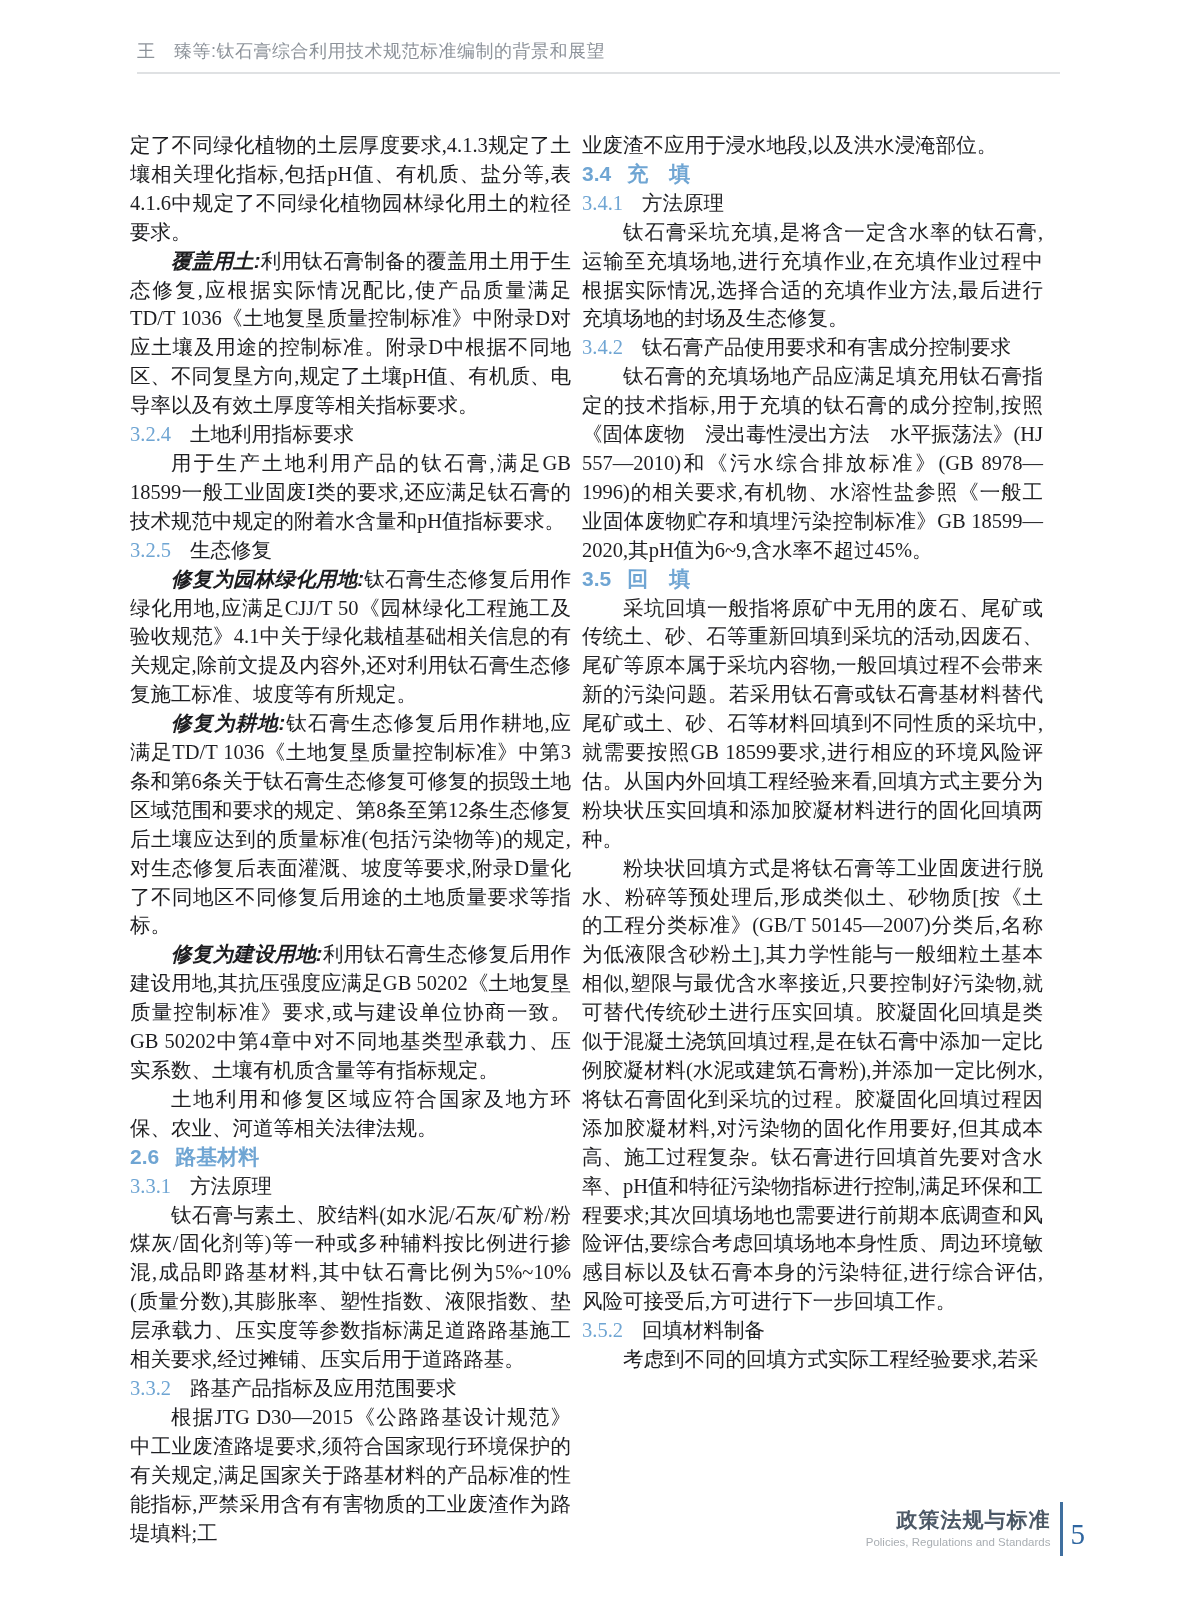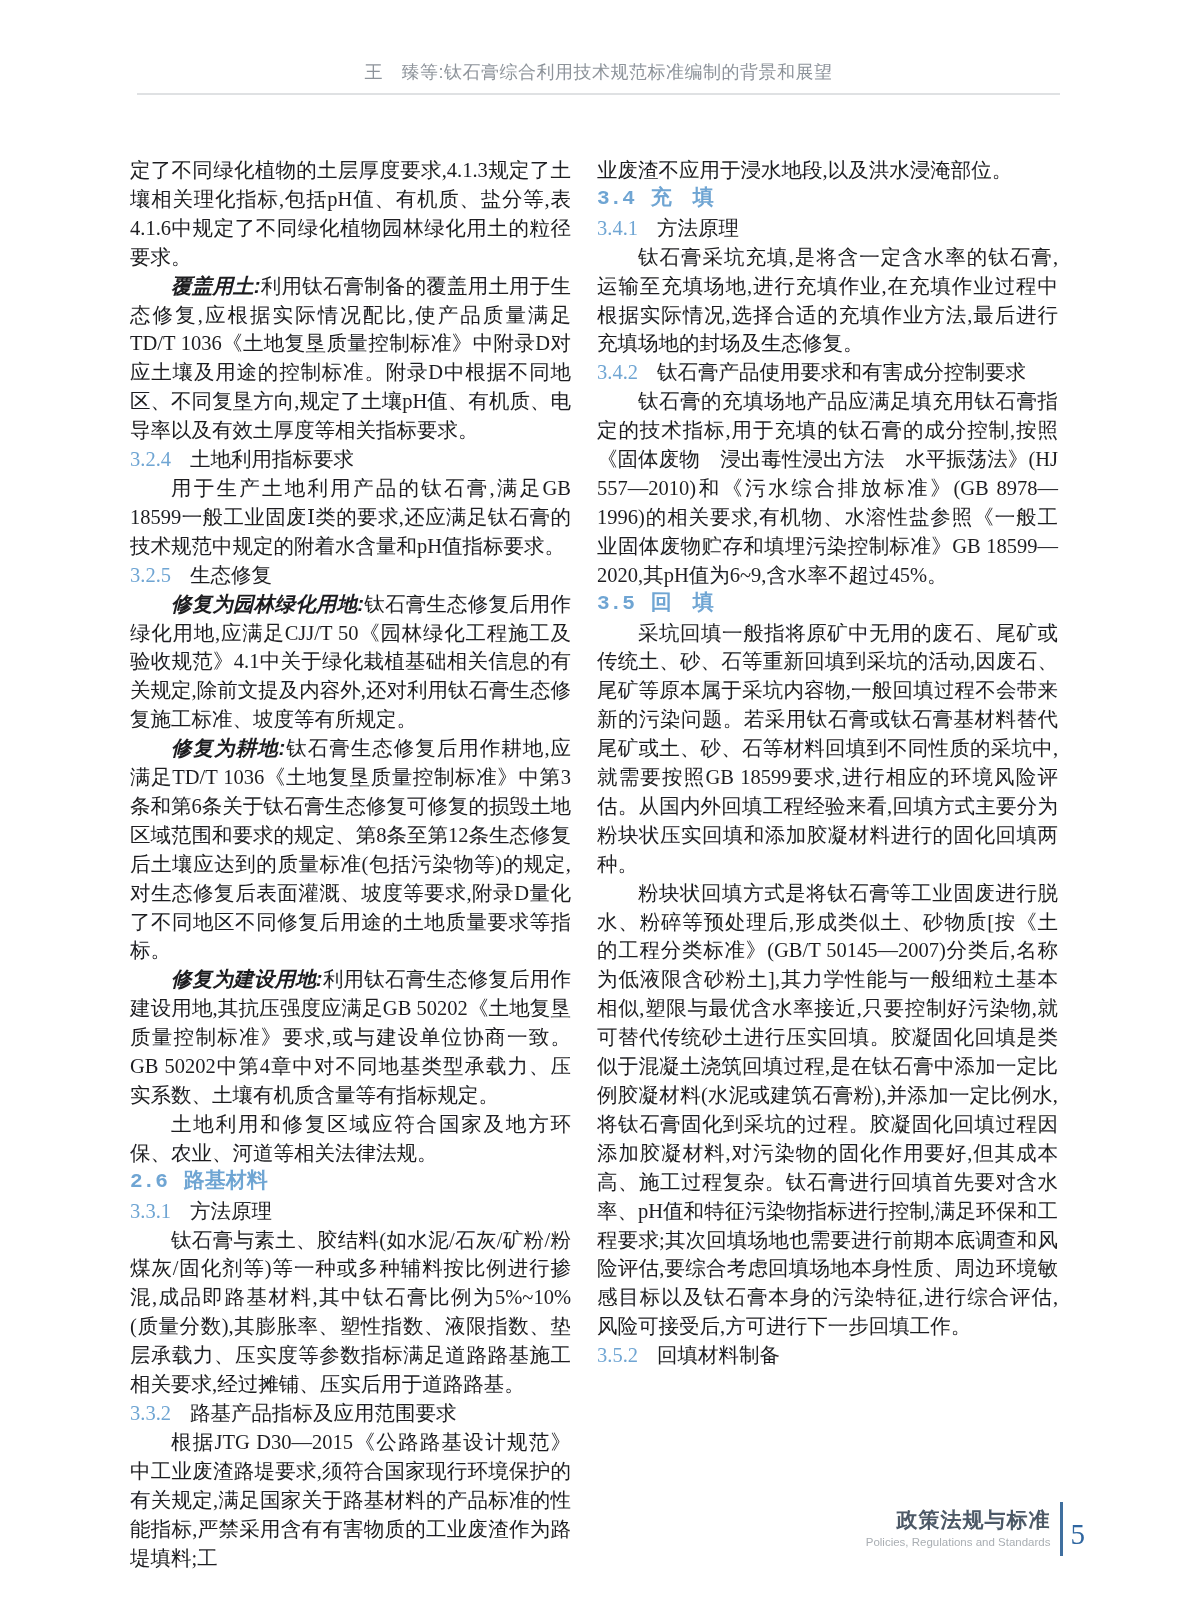--- a/index.html
+++ b/index.html
@@ -19,59 +19,58 @@
     background:#ffffff;
     font-family:"Liberation Serif","DejaVu Serif",serif;
     color:var(--ink);
     overflow:hidden;
   }
   .running-header{
     position:absolute;
     left:137px;
     top:0;
     width:923px;
-    height:95px;
+    height:74px;
     border-bottom:2px solid var(--rule-gray);
     display:flex;
     align-items:flex-end;
-    justify-content:center;
+    justify-content:flex-start;
     padding-bottom:9px;
   }
   .running-title{
     font-family:"Liberation Sans","DejaVu Sans",sans-serif;
     font-size:18px;
     letter-spacing:0.5px;
     color:var(--header-gray);
   }
   .columns{
     position:absolute;
     left:130px;
     top:131px;
     width:928px;
     display:flex;
-    gap:26px;
-    margin-top:25px;
+    gap:11px;
   }
   .col{
     font-size:20.5px;
     line-height:28.9px;
     text-align:justify;
     text-justify:inter-ideograph;
   }
   .col-left{width:441px;}
   .col-right{width:461px;}
   .para{text-indent:2em;}
   .para.no-indent{text-indent:0;}
   .para .lead{
     font-weight:700;
     font-family:"Liberation Sans","DejaVu Sans",sans-serif;
     font-style:italic;
   }
   .h2{
-    font-family:Liberation Mono, monospace;
+    font-family:Liberation Sans, sans-serif;
     font-weight:700;
     color:var(--accent);
     font-size:21px;
     line-height:28.9px;
     text-align:left;
   }
   .h2 .h2-num{margin-right:16px;}
   .h3{
     font-size:20.5px;
     line-height:28.9px;
@@ -151,20 +150,21 @@
       <p class="para no-indent"><span>业废渣不应用于浸水地段,以及洪水浸淹部位。</span></p>
       <div class="h2"><span class="h2-num">3.4</span><span class="h2-title">充　填</span></div>
       <div class="h3"><span class="h3-num">3.4.1</span><span class="h3-title">方法原理</span></div>
       <p class="para"><span>钛石膏采坑充填,是将含一定含水率的钛石膏,运输至充填场地,进行充填作业,在充填作业过程中根据实际情况,选择合适的充填作业方法,最后进行充填场地的封场及生态修复。</span></p>
       <div class="h3"><span class="h3-num">3.4.2</span><span class="h3-title">钛石膏产品使用要求和有害成分控制要求</span></div>
       <p class="para"><span>钛石膏的充填场地产品应满足填充用钛石膏指定的技术指标,用于充填的钛石膏的成分控制,按照《固体废物　浸出毒性浸出方法　水平振荡法》(HJ 557—2010)和《污水综合排放标准》(GB 8978—1996)的相关要求,有机物、水溶性盐参照《一般工业固体废物贮存和填埋污染控制标准》GB 18599—2020,其pH值为6~9,含水率不超过45%。</span></p>
       <div class="h2"><span class="h2-num">3.5</span><span class="h2-title">回　填</span></div>
       <p class="para"><span>采坑回填一般指将原矿中无用的废石、尾矿或传统土、砂、石等重新回填到采坑的活动,因废石、尾矿等原本属于采坑内容物,一般回填过程不会带来新的污染问题。若采用钛石膏或钛石膏基材料替代尾矿或土、砂、石等材料回填到不同性质的采坑中,就需要按照GB 18599要求,进行相应的环境风险评估。从国内外回填工程经验来看,回填方式主要分为粉块状压实回填和添加胶凝材料进行的固化回填两种。</span></p>
       <p class="para"><span>粉块状回填方式是将钛石膏等工业固废进行脱水、粉碎等预处理后,形成类似土、砂物质[按《土的工程分类标准》(GB/T 50145—2007)分类后,名称为低液限含砂粉土],其力学性能与一般细粒土基本相似,塑限与最优含水率接近,只要控制好污染物,就可替代传统砂土进行压实回填。胶凝固化回填是类似于混凝土浇筑回填过程,是在钛石膏中添加一定比例胶凝材料(水泥或建筑石膏粉),并添加一定比例水,将钛石膏固化到采坑的过程。胶凝固化回填过程因添加胶凝材料,对污染物的固化作用要好,但其成本高、施工过程复杂。钛石膏进行回填首先要对含水率、pH值和特征污染物指标进行控制,满足环保和工程要求;其次回填场地也需要进行前期本底调查和风险评估,要综合考虑回填场地本身性质、周边环境敏感目标以及钛石膏本身的污染特征,进行综合评估,风险可接受后,方可进行下一步回填工作。</span></p>
       <div class="h3"><span class="h3-num">3.5.2</span><span class="h3-title">回填材料制备</span></div>
+      <p class="para"><span>考虑到不同的回填方式实际工程经验要求,若采</span></p>
     </div>
 </div>
 
 <div class="footer">
   <div class="footer-text">
     <div class="footer-cn">政策法规与标准</div>
     <div class="footer-en">Policies, Regulations and Standards</div>
   </div>
   <div class="footer-bar"></div>
   <div class="footer-page">5</div>

